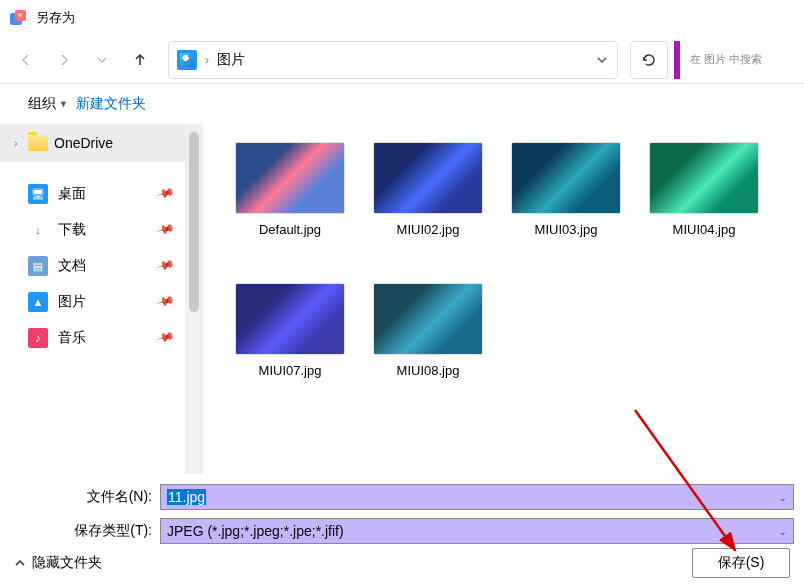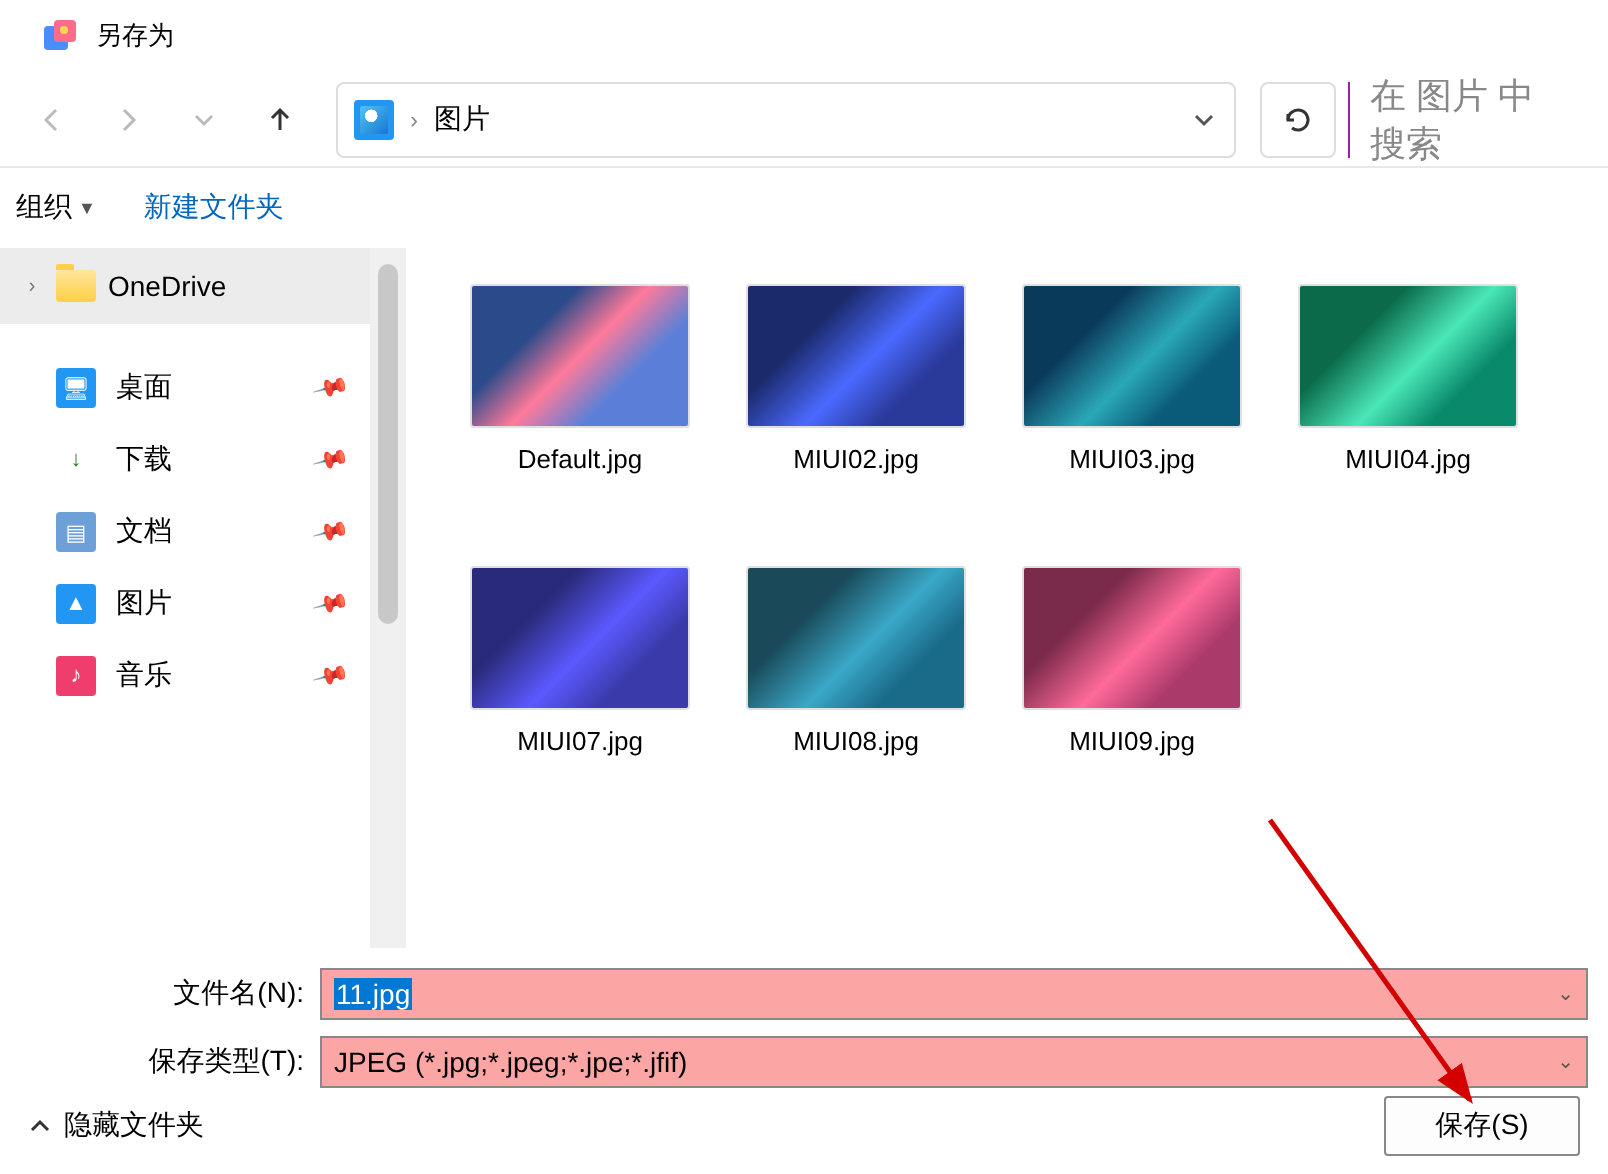--- a/index.html
+++ b/index.html
@@ -1,34 +1,34 @@
 <!DOCTYPE html>
 <html><head>
 <meta charset="utf-8">
 <style>
 * { box-sizing: border-box; margin: 0; padding: 0; font-family: "Microsoft YaHei", "Segoe UI", sans-serif; }
 body { background: #fff; width: 804px; height: 587px; overflow: hidden; position: relative; }
 
-.titlebar { height: 36px; display: flex; align-items: center; padding: 0 20px; }
+.titlebar { height: 36px; display: flex; align-items: center; padding: 0 8px; }
 .app-icon { width: 20px; height: 20px; margin-right: 8px; }
 .title { font-size: 13px; color: #000; }
 
 .navrow { height: 48px; display: flex; align-items: center; padding: 0 10px; gap: 6px; border-bottom: 1px solid #e8e8e8; }
 .nav-btn { width: 32px; height: 32px; display: flex; align-items: center; justify-content: center; border-radius: 4px; color: #888; }
 .nav-btn.enabled { color: #222; }
 .addr { flex: 1; height: 38px; border: 1px solid #ddd; border-radius: 4px; display: flex; align-items: center; padding: 0 8px; gap: 8px; margin: 0 6px; }
 .addr-icon { width: 20px; height: 20px; background: #2196f3; border-radius: 2px; position: relative; }
 .addr-icon::after { content: ""; position: absolute; inset: 3px; background: radial-gradient(circle at 40% 35%, #fff 25%, transparent 26%), linear-gradient(135deg, #4fc3f7, #1976d2); border-radius: 1px; }
 .addr-sep { color: #888; font-size: 12px; }
 .addr-text { font-size: 14px; color: #000; }
 .addr-spacer { flex: 1; }
 .refresh { width: 38px; height: 38px; border: 1px solid #ddd; border-radius: 4px; display: flex; align-items: center; justify-content: center; }
-.search { width: 120px; height: 38px; border-left: 1px solid #a21caf; display: flex; align-items: center; padding: 0 10px; color: #888; font-size: 18px; }
-
-.toolrow { height: 40px; display: flex; align-items: center; padding: 0 8px; gap: 24px; font-size: 14px; }
+.search { width: 120px; height: 38px; border-left: 6px solid #a21caf; display: flex; align-items: center; padding: 0 10px; color: #888; font-size: 11px; }
+
+.toolrow { height: 40px; display: flex; align-items: center; padding: 0 28px; gap: 8px; font-size: 14px; }
 .toolrow .drop { display: flex; align-items: center; gap: 3px; color: #000; }
 .toolrow .drop .caret { font-size: 9px; color: #555; }
 .toolrow .nf { color: #0067c0; }
 
 .body { display: flex; height: 350px; }
 .sidebar { width: 185px; overflow: hidden; }
 .scroll-gutter { width: 18px; background: #f0f0f0; position: relative; }
 .scroll-thumb { position: absolute; left: 4px; right: 4px; top: 8px; height: 180px; background: #c8c8c8; border-radius: 5px; }
 .tree-item { height: 38px; display: flex; align-items: center; padding-left: 10px; gap: 6px; font-size: 14px; }
 .tree-item.top { background: #ececec; }
@@ -51,21 +51,21 @@
 .t3 { background: linear-gradient(135deg, #0a3a5a 30%, #2aa8b8 55%, #0a5a7a 75%); }
 .t4 { background: linear-gradient(135deg, #0a6a4a 30%, #4ae8b8 55%, #0a8a6a 75%); }
 .t5 { background: linear-gradient(135deg, #8a5a2a 25%, #ffb86a 50%, #ba7a3a 75%); }
 .t6 { background: linear-gradient(135deg, #2a2a7a 30%, #5a5aff 55%, #3a3aaa 75%); }
 .t7 { background: linear-gradient(135deg, #1a4a5a 30%, #3aa8c8 55%, #1a6a8a 75%); }
 .t8 { background: linear-gradient(135deg, #7a2a4a 30%, #ff6a9a 55%, #aa3a6a 75%); }
 
 .form-area { padding: 10px 10px 0 10px; }
 .form-row { display: flex; align-items: center; margin-bottom: 8px; justify-content: center; }
 .form-label { width: 150px; text-align: right; padding-right: 8px; font-size: 14px; }
-.form-field { flex: 1; height: 26px; border: 1px solid #888; background: #fca5a5; padding: 0 6px; font-size: 14px; display: flex; align-items: center; }
+.form-field { flex: 1; height: 26px; border: 1px solid #888; background: #c4b5fd; padding: 0 6px; font-size: 14px; display: flex; align-items: center; }
 .selected-text { background: #0078d4; color: #fff; padding: 0 1px; }
 .field-caret { margin-left: auto; font-size: 10px; color: #555; }
 
 .footer { position: absolute; bottom: 0; left: 0; right: 0; height: 48px; display: flex; align-items: center; padding: 0 14px; border-top: 0px solid #eee; }
 .hide-folders { display: flex; align-items: center; gap: 6px; font-size: 14px; }
 .spacer { flex: 1; }
 .save-btn { width: 98px; height: 30px; border: 1px solid #888; background: #fdfdfd; font-size: 14px; display: flex; align-items: center; justify-content: center; border-radius: 2px; }
 
 .annotation-arrow { position: absolute; pointer-events: none; z-index: 10; }
 </style>
@@ -187,24 +187,20 @@
           <div class="thumb-label">MIUI04.jpg</div>
         </div>
         <div class="thumb-wrap">
           <div class="thumb t6"></div>
           <div class="thumb-label">MIUI07.jpg</div>
         </div>
         <div class="thumb-wrap">
           <div class="thumb t7"></div>
           <div class="thumb-label">MIUI08.jpg</div>
         </div>
-        <div class="thumb-wrap">
-          <div class="thumb t8"></div>
-          <div class="thumb-label">MIUI09.jpg</div>
-        </div>
       </div>
   </div>
 </div>
 
 <div class="form-area">
   <div class="form-row">
     <div class="form-label">文件名(N):</div>
     <div class="form-field">
       <span class="selected-text">11.jpg</span>
       <span class="field-caret">⌄</span>

